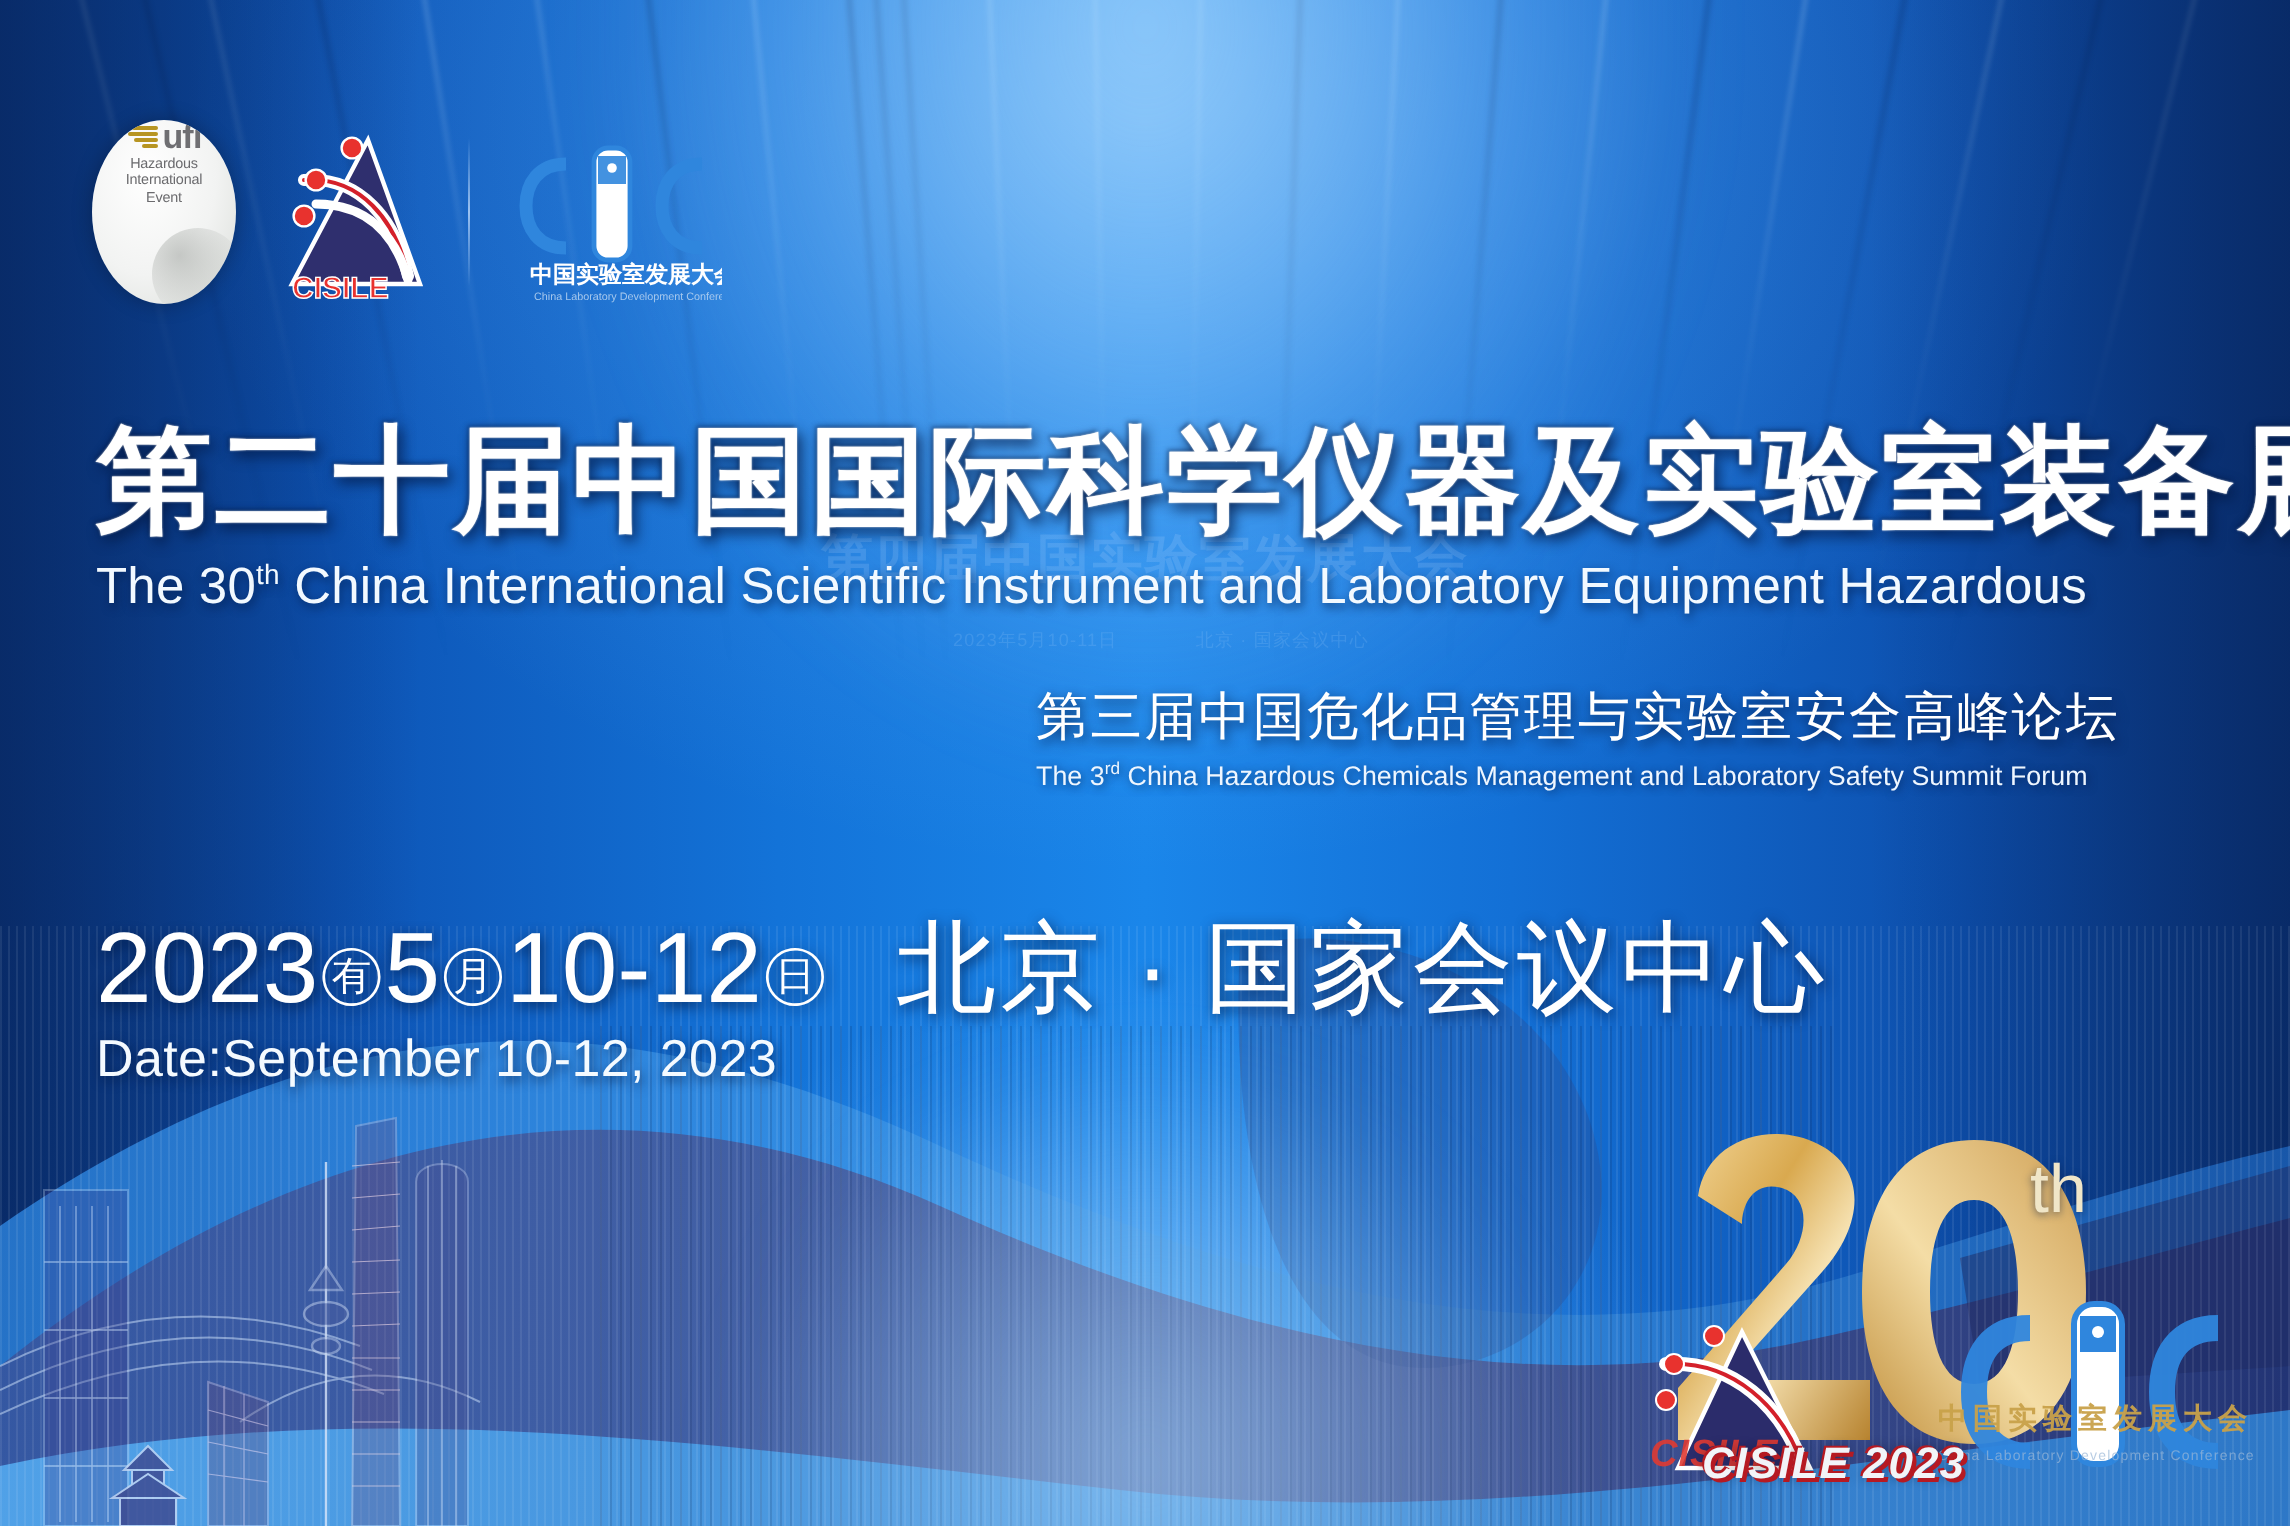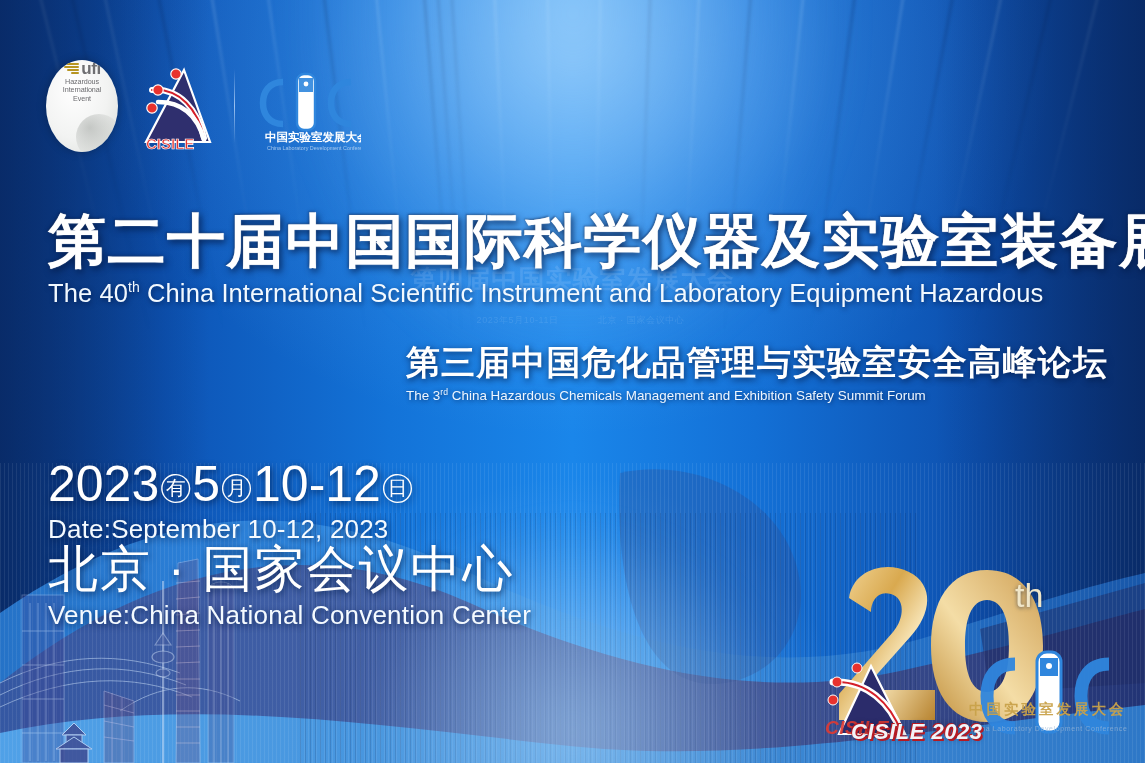--- a/index.html
+++ b/index.html
@@ -132,30 +132,30 @@
   .subCnA {
     font-size:26px; font-weight:bold; color:#ffffff; letter-spacing:1.2px; line-height:1.1;
     text-shadow:1px 2px 6px rgba(3,26,70,.85);
   }
   .subEnA {
     font-size:14.2px; color:#eef6ff; letter-spacing:.05px; margin-top:7px; line-height:1.1;
     text-shadow:1px 1px 4px rgba(3,26,70,.7);
   }
   .subEnA sup, .subEnB sup { font-size:8.6px; vertical-align:super; }
   .subCnB {
-    font-size:34px; font-weight:bold; color:#ffffff; letter-spacing:1.1px; line-height:1.1;
+    font-size:26px; font-weight:normal; color:#ffffff; letter-spacing:1.1px; line-height:1.1;
     text-shadow:1px 2px 6px rgba(3,26,70,.85);
   }
   .subEnB {
     font-size:13.4px; color:#eef6ff; letter-spacing:.02px; margin-top:7px; line-height:1.1;
     text-shadow:1px 1px 4px rgba(3,26,70,.7);
   }
 
   
-  .infoRow { position:absolute; left:48px; top:458px; display:flex;flex-direction:column; }
+  .infoRow { position:absolute; left:48px; top:458px; display:flex; }
   .dateCol { width:400px; }
   .bigCn {
     font-size:50px; color:#ffffff; line-height:1.05; white-space:nowrap; font-weight:400;
     letter-spacing:0px;
     text-shadow:1px 2px 7px rgba(3,26,70,.8);
   }
   .bigCn .circ { font-size:33px; vertical-align:3px; letter-spacing:0; }
   .bigEn {
     margin-top:4px; font-size:26px; color:#f4faff; line-height:1.1; white-space:nowrap; font-weight:400;
     letter-spacing:.2px;
@@ -385,40 +385,39 @@
   </div>
 
   <div class="watermark">第四届中国实验室发展大会</div>
   <div class="watermark2">
     <span>2023年5月10-11日</span>
     <span>北京 · 国家会议中心</span>
   </div>
 
   <div class="titleBlock">
     <div class="cnTitle">第二十届中国国际科学仪器及实验室装备展览会</div>
-    <div class="enTitle"><span>The 40</span><sup>th</sup><span> China International Scientific Instrument and Laboratory Equipment Hazardous</span></div>
+    <div class="enTitle"><span>The 30</span><sup>th</sup><span> China International Scientific Instrument and Laboratory Equipment Hazardous</span></div>
   </div>
 
   <div class="subRow">
     <div class="subCol a">
     </div>
     <div class="subCol b">
       <div class="subCnB">第三届中国危化品管理与实验室安全高峰论坛</div>
-      <div class="subEnB"><span>The 3</span><sup>rd</sup><span> China Hazardous Chemicals Management and Exhibition Safety Summit Forum</span></div>
+      <div class="subEnB"><span>The 3</span><sup>rd</sup><span> China Hazardous Chemicals Management and Laboratory Safety Summit Forum</span></div>
     </div>
   </div>
 
   <div class="infoRow">
     <div class="dateCol">
       <div class="bigCn"><span>2023</span><span class="circ">㊒</span><span>5</span><span class="circ">㊊</span><span>10-12</span><span class="circ">㊐</span></div>
       <div class="bigEn">Date:September 10-12, 2023</div>
     </div>
     <div class="venueCol">
       <div class="venueCn">北京 · 国家会议中心</div>
-      <div class="venueEn">Venue:China National Convention Center</div>
     </div>
   </div>
 
   <div class="emblem">
     <svg viewBox="0 0 320 205">
       <defs>
         <linearGradient id="gold" x1="0" y1="0" x2="1" y2="1">
           <stop offset="0" stop-color="#f3d79a"></stop>
           <stop offset=".35" stop-color="#d9a94f"></stop>
           <stop offset=".6" stop-color="#f6e2b2"></stop>

